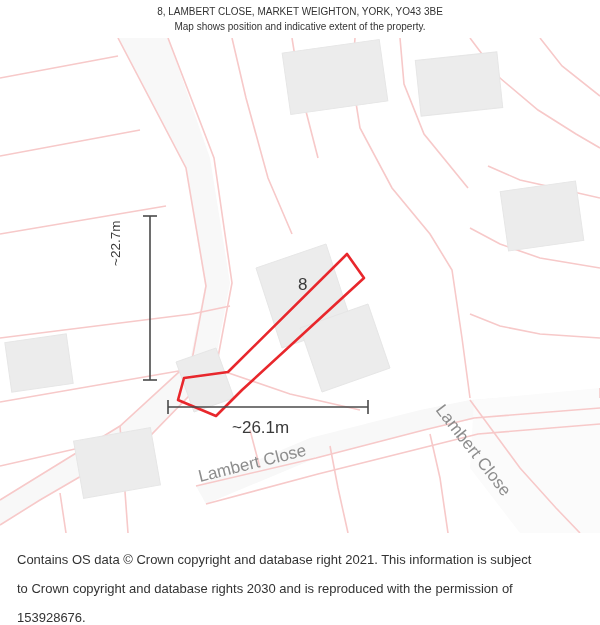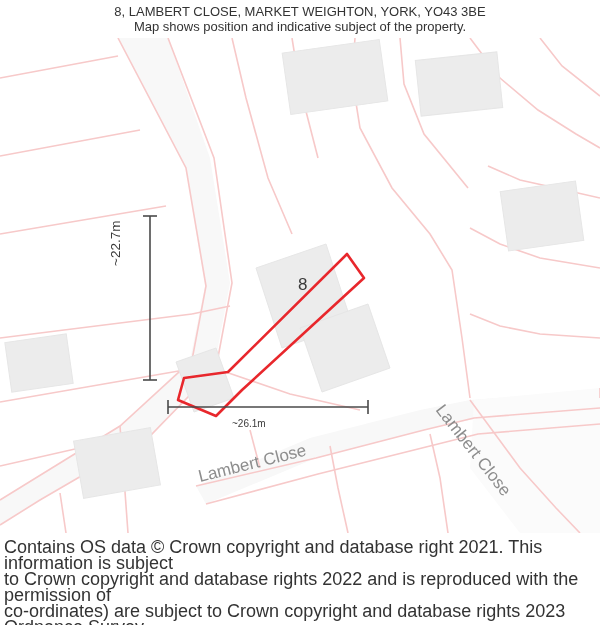--- a/index.html
+++ b/index.html
@@ -23,21 +23,21 @@
     position: absolute;
     top: 0;
     left: 0;
     width: 600px;
     height: 38px;
     text-align: center;
     padding-top: 4px;
     box-sizing: border-box;
   }
   .header-line {
-    font-size: 13px;
+    font-size: 10px;
     line-height: 15px;
     color: #333333;
     white-space: nowrap;
   }
   .map-wrap {
     position: absolute;
     top: 38px;
     left: 0;
     width: 600px;
     height: 495px;
@@ -69,53 +69,53 @@
     font-size: 13.5px;
     color: #3a3a3a;
     transform: rotate(-90deg);
     transform-origin: left top;
     white-space: nowrap;
   }
   .dim-h {
     position: absolute;
     left: 232px;
     top: 380px;
-    font-size: 10px;
+    font-size: 17px;
     color: #3a3a3a;
     white-space: nowrap;
   }
   .footer {
     position: absolute;
     top: 533px;
     left: 0;
     width: 600px;
     height: 92px;
     padding: 6px 6px 0 4px;
     box-sizing: border-box;
   }
   .footer p {
-    margin: 0;
-    font-size: 18px;
+    margin: 13px;
+    font-size: 13px;
     line-height: 16px;
     color: #333333;
   }
   .road-label {
     fill: #8d8d8d;
     font-family: "Liberation Sans", sans-serif;
     font-size: 17px;
   }
 </style>
 </head>
 <body>
 
 <div id="page">
 
   <div class="header">
     <div class="header-line">8, LAMBERT CLOSE, MARKET WEIGHTON, YORK, YO43 3BE</div>
-    <div class="header-line">Map shows position and indicative subject of the property.</div>
+    <div class="header-line">Map shows position and indicative extent of the property.</div>
   </div>
 
   <div class="map-wrap">
     <svg width="600" height="495" viewBox="0 0 600 495" xmlns="http://www.w3.org/2000/svg">
 
       <rect x="0" y="0" width="600" height="495" fill="#ffffff"></rect>
 
       <g>
         <path d="M0,40 L70,30 L140,70 L200,150 L225,230 L215,330 L150,400 L60,455 L0,480 Z" fill="none"></path>
         <path d="M118,0 L168,0 L210,120 L230,245 L214,330 L150,398 L40,462 L0,487 L0,462 L120,388 L190,322 L205,248 L186,130 Z" fill="#f8f8f8"></path>
@@ -180,18 +180,17 @@
       <text class="road-label" transform="translate(435,372) rotate(52)">Lambert Close</text>
     </svg>
 
     <div class="plot-number">8</div>
     <div class="dim-v">~22.7m</div>
     <div class="dim-h">~26.1m</div>
   </div>
 
   <div class="footer">
     <p>Contains OS data © Crown copyright and database right 2021. This information is subject</p>
-    <p>to Crown copyright and database rights 2022 and is reproduced with the permission of</p>
-    <p>co-ordinates) are subject to Crown copyright and database rights 2023 Ordnance Survey</p>
+    <p>to Crown copyright and database rights 2030 and is reproduced with the permission of</p>
     <p>153928676.</p>
   </div>
 
 </div>
 
 </body></html>

